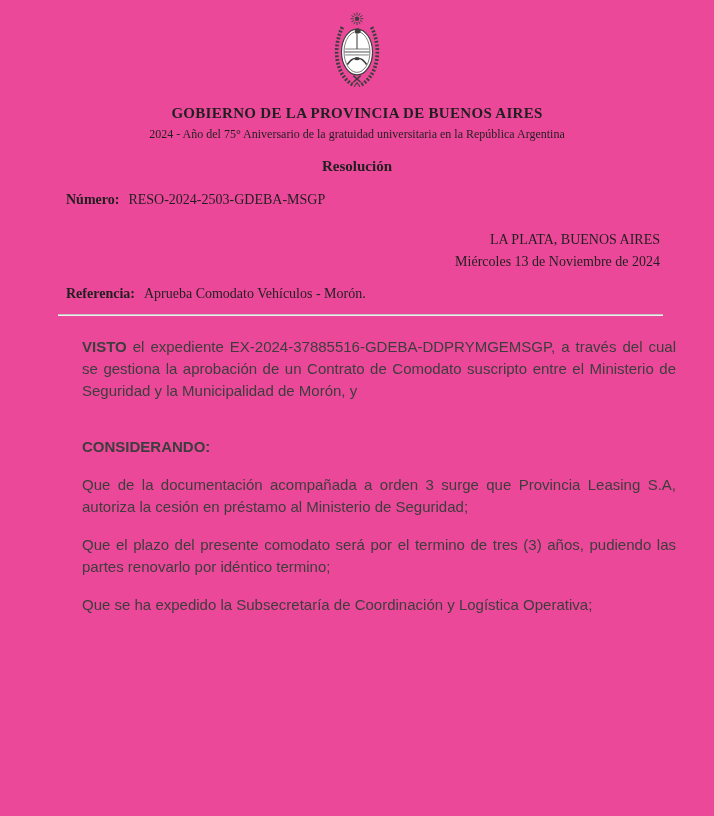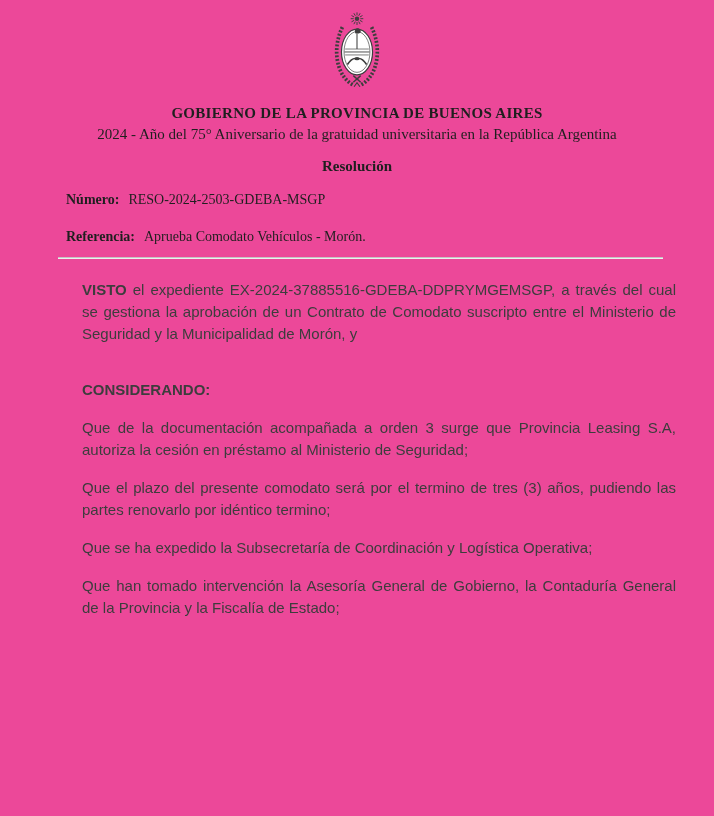--- a/index.html
+++ b/index.html
@@ -11,21 +11,21 @@
     box-sizing:border-box;
     width:714px; height:816px;
     background:#ec4899;
     color:#1f1f1f;
   }
   .coat-wrap { text-align:center; padding-top:9px; line-height:0; }
   .org {
     text-align:center; font-weight:bold; font-size:15px;
     letter-spacing:.3px; margin-top:13px; line-height:17px;
   }
-  .yearline { text-align:center; font-size:15px; margin-top:4px; line-height:16px; }
+  .yearline { text-align:center; font-size:12px; margin-top:4px; line-height:16px; }
   .doctype { text-align:center; font-weight:bold; font-size:15px; margin-top:16px; line-height:17px; }
 
   .meta { padding:0 22px 0 66px; font-size:14px; }
   .num-line { margin-top:17px; }
   .bold-label { font-weight:bold; margin-right:9px; }
   .place-date { text-align:right; padding-right:32px; margin-top:21px; line-height:22px; }
   .ref-line { margin-top:13px; }
 
   hr.rule {
     margin:12px 51px 0 58px;
@@ -96,32 +96,33 @@
 
   <div class="org">GOBIERNO DE LA PROVINCIA DE BUENOS AIRES</div>
   <div class="yearline">2024 - Año del 75° Aniversario de la gratuidad universitaria en la República Argentina</div>
   <div class="doctype">Resolución</div>
 
   <div class="meta">
     <div class="num-line">
       <span class="bold-label">Número:</span><span>RESO-2024-2503-GDEBA-MSGP</span>
     </div>
     <div class="place-date">
+      <div>LA PLATA, BUENOS AIRES</div>
+      <div>Miércoles 13 de Noviembre de 2024</div>
     </div>
     <div class="ref-line">
       <span class="bold-label">Referencia:</span><span>Aprueba Comodato Vehículos - Morón.</span>
     </div>
   </div>
 
   <hr class="rule">
 
   <div class="doc-body">
     <p class="visto-par"><strong>VISTO</strong><span> el expediente EX-2024-37885516-GDEBA-DDPRYMGEMSGP, a través del cual se gestiona la aprobación de un Contrato de Comodato suscripto entre el Ministerio de Seguridad y la Municipalidad de Morón, y</span></p>
     <p class="considerando-heading">CONSIDERANDO:</p>
     <div>
         <p class="body-par">Que de la documentación acompañada a orden 3 surge que Provincia Leasing S.A, autoriza la cesión en préstamo al Ministerio de Seguridad;</p>
         <p class="body-par">Que el plazo del presente comodato será por el termino de tres (3) años, pudiendo las partes renovarlo por idéntico termino;</p>
         <p class="body-par">Que se ha expedido la Subsecretaría de Coordinación y Logística Operativa;</p>
-        <p class="body-par">Que han tomado intervención la Asesoría General de Gobierno, la Contaduría General de la Provincia y la Fiscalía de Estado;</p>
       </div>
   </div>
 
 </div>
 
 </body></html>

